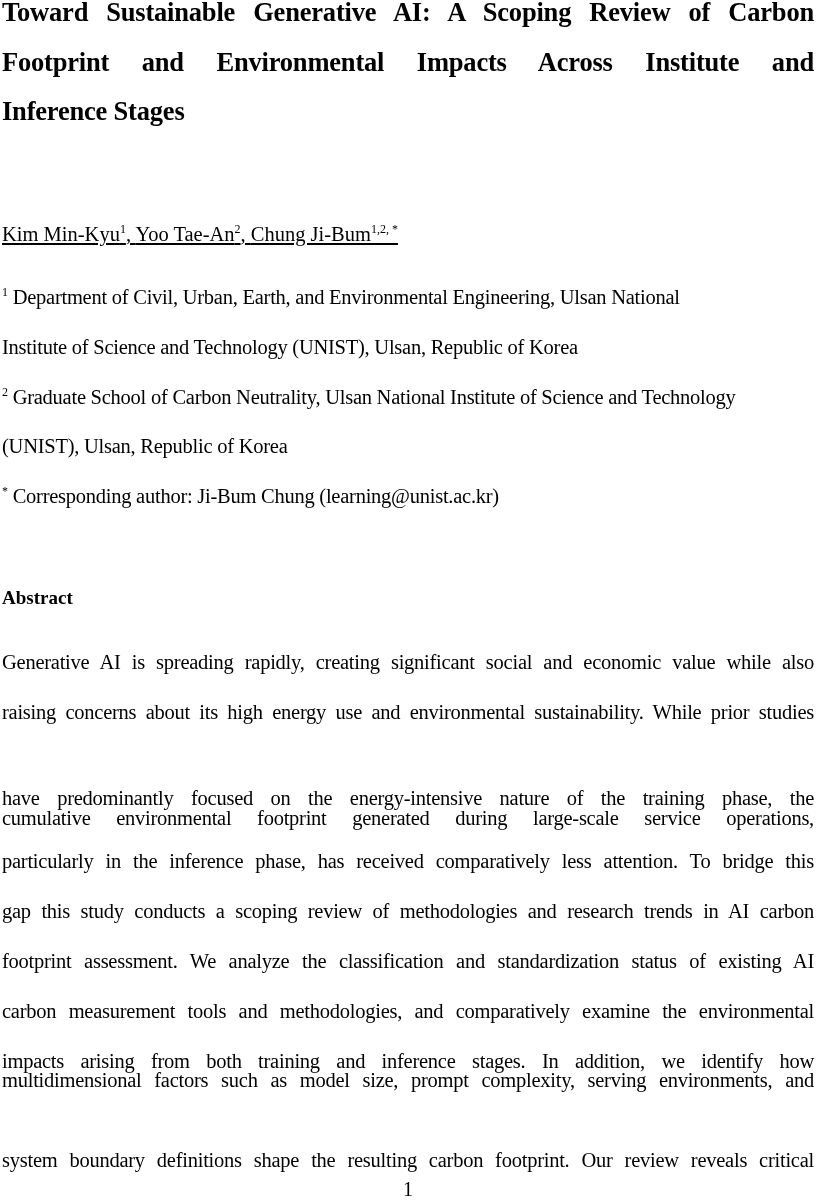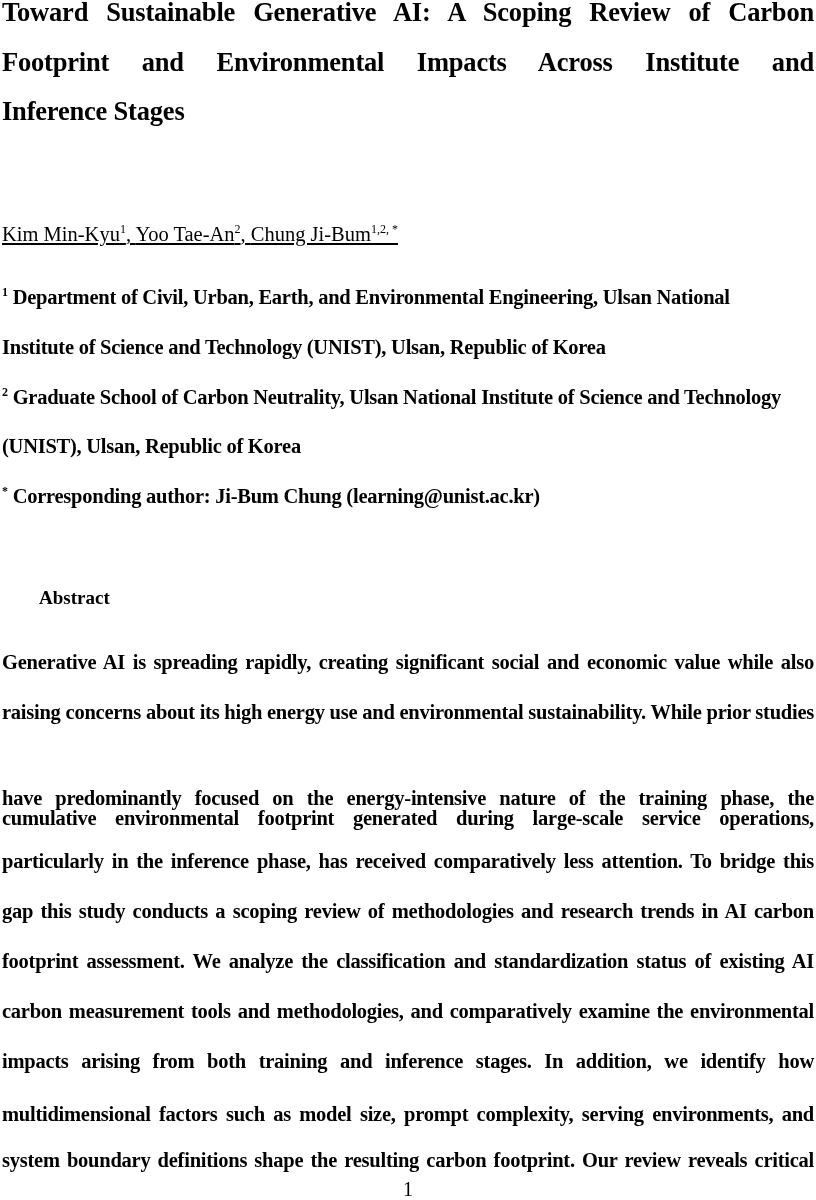--- a/index.html
+++ b/index.html
@@ -1,24 +1,24 @@
 <!DOCTYPE html>
 <html><head>
 <meta charset="utf-8">
 <style>
   html, body { margin: 0; padding: 0; background: #ffffff; }
   body { width: 816px; height: 1200px; position: relative; overflow: hidden;
          font-family: "Liberation Serif", "DejaVu Serif", serif; color: #000; }
   .line { position: absolute; left: 2px; right: 2px; white-space: nowrap; }
   .just { text-align: justify; text-align-last: justify; white-space: normal; }
   .title { font-weight: bold; font-size: 26.5px; line-height: 30px; letter-spacing: -0.2px; }
-  .body { font-size: 20.5px; line-height: 24px; letter-spacing: -0.25px; font-weight: bold; }
+  .body { font-size: 20.5px; line-height: 24px; letter-spacing: -0.25px; }
   .authors { font-size: 20.5px; line-height: 24px; text-decoration: underline; }
   sup { font-size: 12px; line-height: 0; vertical-align: 8px; }
-  .heading { font-weight: bold; font-size: 19px; line-height: 24px; margin-left: 37px; }
+  .heading { font-weight: bold; font-size: 19px; line-height: 24px; }
   .pagenum { position: absolute; left: 0; right: 0; text-align: center; top: 1178px;
              font-size: 20px; line-height: 22px; }
 </style>
 </head>
 <body>
 
 <div>
 
   <div class="line title just" style="top:-3px">Toward Sustainable Generative AI: A Scoping Review of Carbon</div>
   <div class="line title just" style="top:47px">Footprint and Environmental Impacts Across Institute and</div>
@@ -46,17 +46,17 @@
 
   <div class="line body just" style="top:650px">Generative AI is spreading rapidly, creating significant social and economic value while also</div>
   <div class="line body just" style="top:700px">raising concerns about its high energy use and environmental sustainability. While prior studies</div>
   <div class="line body just" style="top:786px">have predominantly focused on the energy-intensive nature of the training phase, the</div>
   <div class="line body just" style="top:806px">cumulative environmental footprint generated during large-scale service operations,</div>
   <div class="line body just" style="top:849px">particularly in the inference phase, has received comparatively less attention. To bridge this</div>
   <div class="line body just" style="top:899px">gap this study conducts a scoping review of methodologies and research trends in AI carbon</div>
   <div class="line body just" style="top:949px">footprint assessment. We analyze the classification and standardization status of existing AI</div>
   <div class="line body just" style="top:999px">carbon measurement tools and methodologies, and comparatively examine the environmental</div>
   <div class="line body just" style="top:1049px">impacts arising from both training and inference stages. In addition, we identify how</div>
-  <div class="line body just" style="top:1102px">multidimensional factors such as model size, prompt complexity, serving environments, and</div>
+  <div class="line body just" style="top:1068px">multidimensional factors such as model size, prompt complexity, serving environments, and</div>
   <div class="line body just" style="top:1148px">system boundary definitions shape the resulting carbon footprint. Our review reveals critical</div>
 
   <div class="pagenum">1</div>
 </div>
 
 </body></html>

